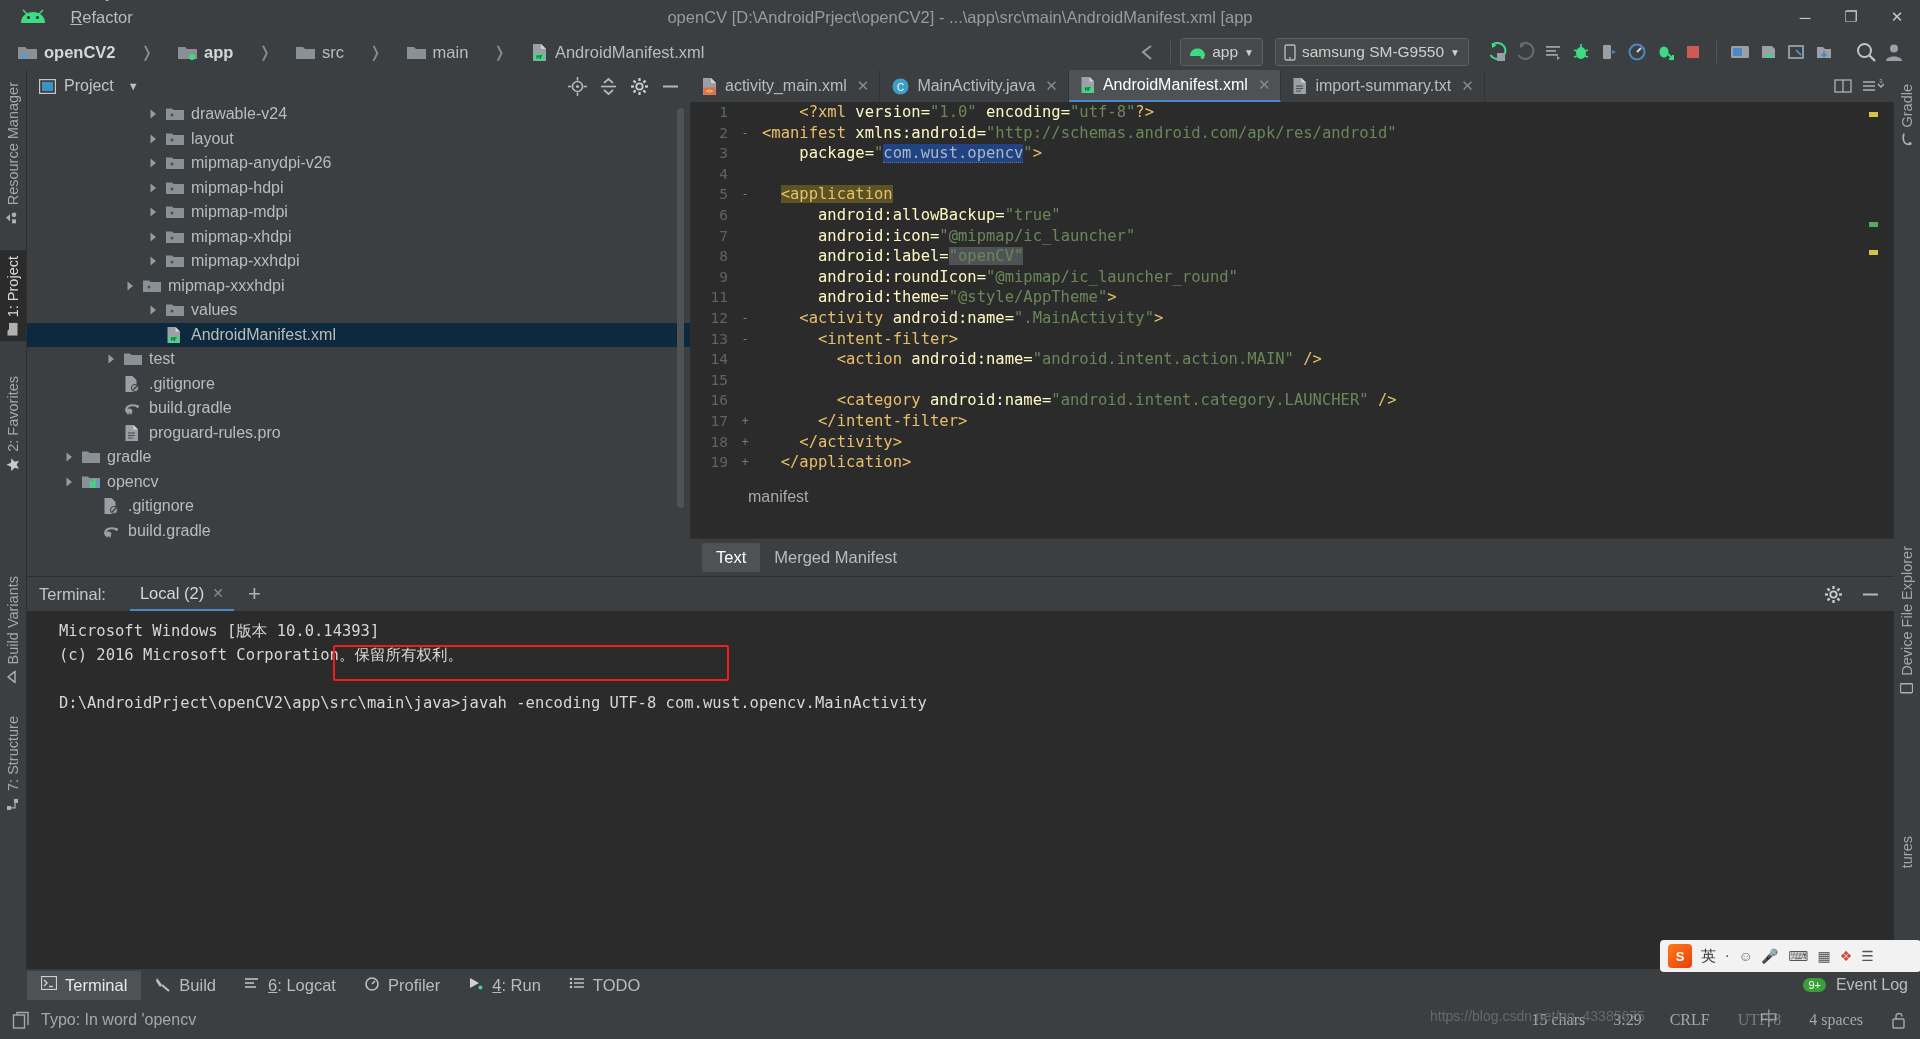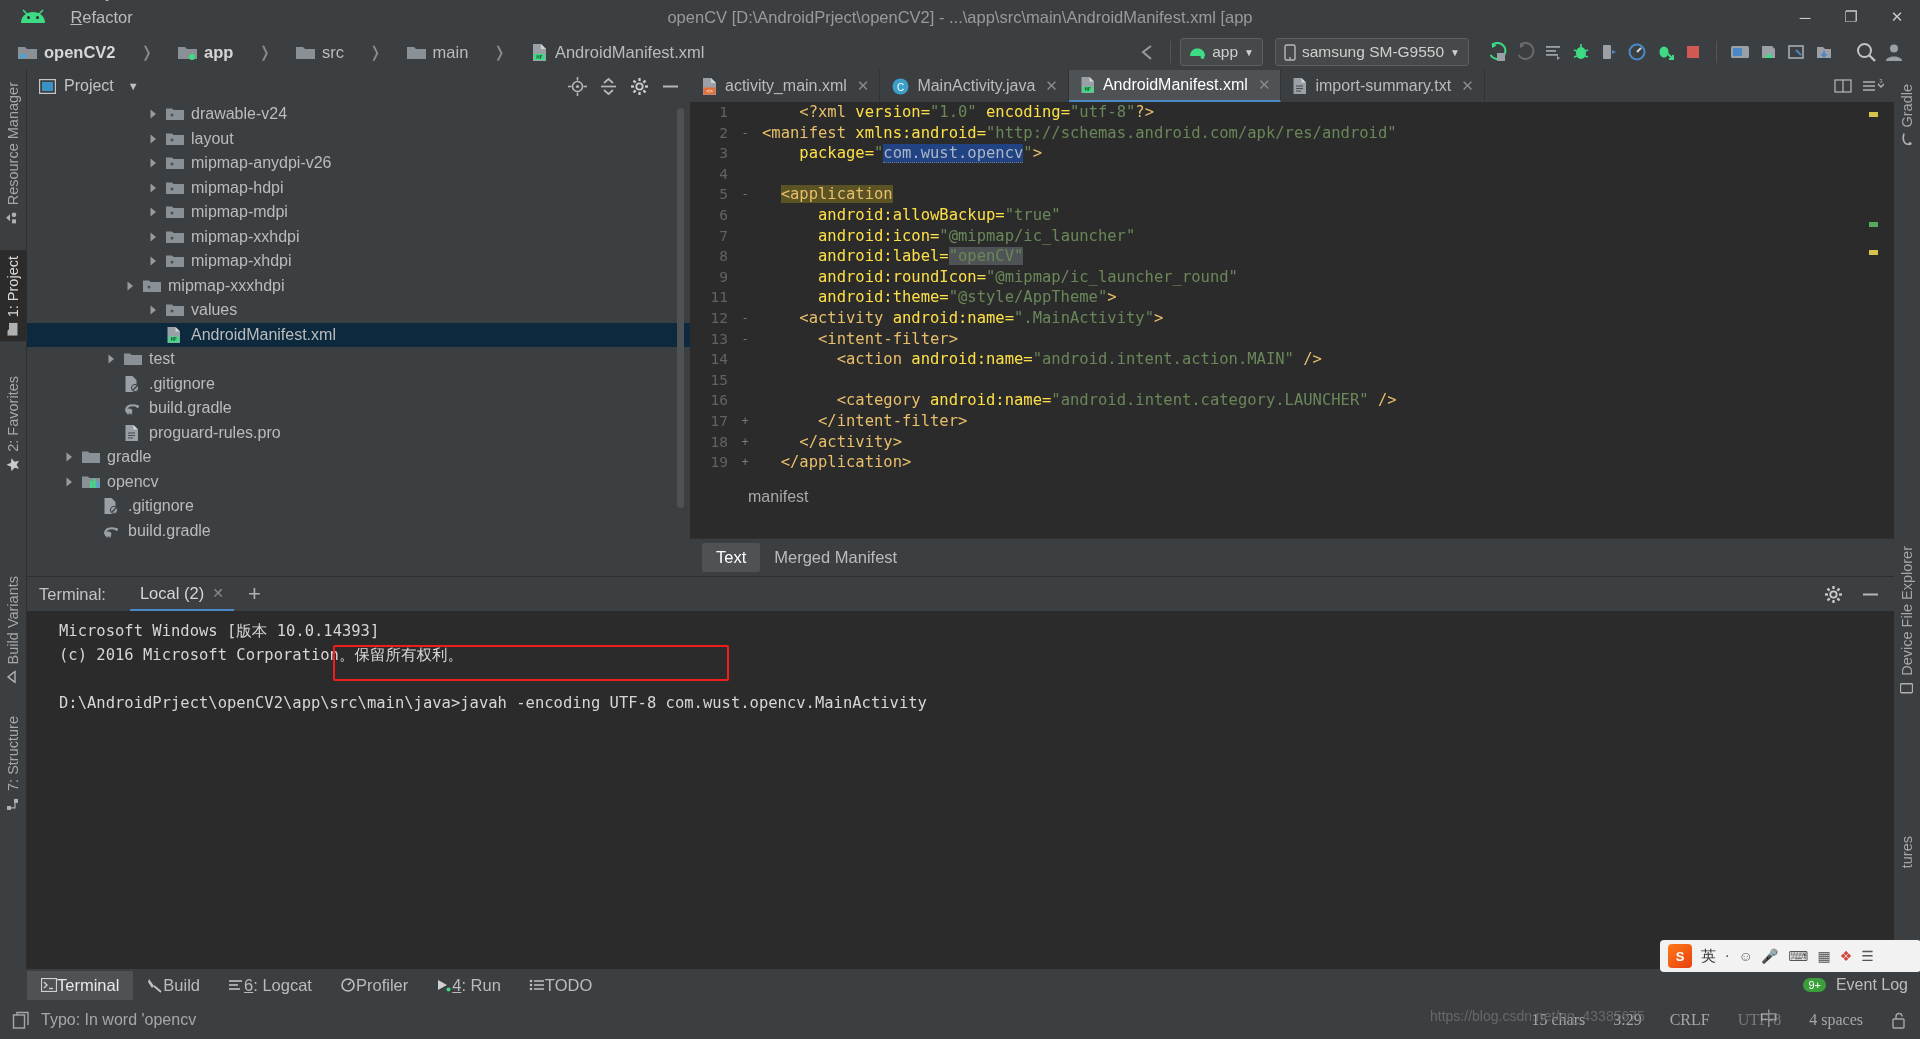--- a/index.html
+++ b/index.html
@@ -67,21 +67,21 @@
   .tab.active{background:#4e5254;color:#ffffff;border-bottom:2px solid #4a88c7;}
   .tab .x{color:#8a8a8a;font-size:15px;margin-left:3px;}
   .tabs-right{margin-left:auto;display:flex;align-items:center;gap:10px;padding-right:10px;}
   .code{position:absolute;left:0;top:32px;right:0;height:400px;background:#2b2b2b;
         font-family:"DejaVu Sans Mono","Liberation Mono",monospace;font-size:15.5px;overflow:hidden;}
   .cline{height:20.6px;line-height:20.6px;display:flex;white-space:pre;}
   .gutter{width:38px;text-align:right;color:#606366;flex:0 0 38px;padding-right:8px;
           font-size:14.5px;}
   .fold{width:18px;flex:0 0 18px;text-align:center;color:#787878;font-size:12px;}
   .ctext{padding-left:8px;}
-  .tag{color:#e8bf6a;} .attr{color:#fde047;} .str{color:#6a8759;} .plain{color:#a9b7c6;}
+  .tag{color:#e8bf6a;} .attr{color:#fef9c3;} .str{color:#6a8759;} .plain{color:#a9b7c6;}
   .hl-pkg{background:#214283;color:#a9b7c6;border-bottom:1px dotted #777;}
   .hl-app{background:#5b5324;color:#e8bf6a;}
   .hl-lbl{background:#4f5355;color:#6a8759;}
   .crumb-bar{position:absolute;left:0;bottom:63px;right:0;height:30px;background:#2b2b2b;
              display:flex;align-items:center;padding-left:58px;font-size:16px;color:#a9a9a9;}
   .ed-tabs{position:absolute;left:0;bottom:0;right:0;height:36px;background:#3c3f41;
            display:flex;align-items:center;gap:0px;padding-left:12px;border-top:1px solid #323232;}
   .ed-tab{padding:5px 14px;font-size:16.5px;color:#bbbbbb;border-radius:2px;}
   .ed-tab.sel{background:#4e5254;color:#ffffff;}
   .marker{position:absolute;right:16px;width:9px;height:5px;}
@@ -100,21 +100,21 @@
   .term-body{position:absolute;left:0;top:34px;right:0;bottom:0;background:#2b2b2b;
              font-family:"DejaVu Sans Mono","Liberation Mono",monospace;font-size:15.5px;
              color:#d6d6d6;padding:8px 0 0 32px;}
   .tline{height:24px;line-height:24px;white-space:pre;}
   .redbox{position:absolute;left:333px;top:645px;width:392px;height:32px;
           border:2px solid #f01d1d;border-radius:2px;pointer-events:none;}
 
   
   .botbar{position:absolute;left:0;top:969px;width:1920px;height:32px;background:#3c3f41;
           display:flex;align-items:center;}
-  .bt{display:flex;align-items:center;gap:0;padding:5px 14px;font-size:16.5px;color:#bbbbbb;}
+  .bt{display:flex;gap:8px;padding:5px 14px;font-size:16.5px;color:#bbbbbb;}
   .bt.sel{background:#4e5254;color:#e8e8e8;}
   .bt u{text-decoration:underline;}
   .botbar-right{margin-left:auto;display:flex;align-items:center;gap:10px;padding-right:12px;}
 
   
   .status{position:absolute;left:0;top:1001px;width:1920px;height:38px;background:#3c3f41;
           display:flex;align-items:center;font-size:16px;color:#a7a7a7;}
   .st-left{display:flex;align-items:center;gap:10px;padding-left:12px;}
   .st-right{margin-left:auto;display:flex;align-items:center;gap:28px;padding-right:14px;font-family:Liberation Serif, serif;}
   .st-dim{color:#7a7a7a;}
@@ -549,35 +549,35 @@
             <svg width="14" height="14" viewBox="0 0 14 14">
               <path d="M4.5 2.5 L10 7 L4.5 11.5z" fill="#9a9a9a"></path>
             </svg>
           </span>
           <span class="ticon">
             <svg width="18" height="14" viewBox="0 0 18 14">
               <path d="M0 1.5h6l1.6 1.6H18V13H0z" fill="#8a9196"></path>
               <circle cx="6" cy="8" r="1.5" fill="#4a4f52"></circle>
             </svg>
           </span>
+          <span class="tlabel">mipmap-xhdpi</span>
+        </div>
+        <div class="trow" style="padding-left: 119px;">
+          <span class="arrow">
+            <svg width="14" height="14" viewBox="0 0 14 14">
+              <path d="M4.5 2.5 L10 7 L4.5 11.5z" fill="#9a9a9a"></path>
+            </svg>
+          </span>
+          <span class="ticon">
+            <svg width="18" height="14" viewBox="0 0 18 14">
+              <path d="M0 1.5h6l1.6 1.6H18V13H0z" fill="#8a9196"></path>
+              <circle cx="6" cy="8" r="1.5" fill="#4a4f52"></circle>
+            </svg>
+          </span>
           <span class="tlabel">mipmap-xxhdpi</span>
-        </div>
-        <div class="trow" style="padding-left: 119px;">
-          <span class="arrow">
-            <svg width="14" height="14" viewBox="0 0 14 14">
-              <path d="M4.5 2.5 L10 7 L4.5 11.5z" fill="#9a9a9a"></path>
-            </svg>
-          </span>
-          <span class="ticon">
-            <svg width="18" height="14" viewBox="0 0 18 14">
-              <path d="M0 1.5h6l1.6 1.6H18V13H0z" fill="#8a9196"></path>
-              <circle cx="6" cy="8" r="1.5" fill="#4a4f52"></circle>
-            </svg>
-          </span>
-          <span class="tlabel">mipmap-xhdpi</span>
         </div>
         <div class="trow" style="padding-left: 96px;">
           <span class="arrow">
             <svg width="14" height="14" viewBox="0 0 14 14">
               <path d="M4.5 2.5 L10 7 L4.5 11.5z" fill="#9a9a9a"></path>
             </svg>
           </span>
           <span class="ticon">
             <svg width="18" height="14" viewBox="0 0 18 14">
               <path d="M0 1.5h6l1.6 1.6H18V13H0z" fill="#8a9196"></path>

